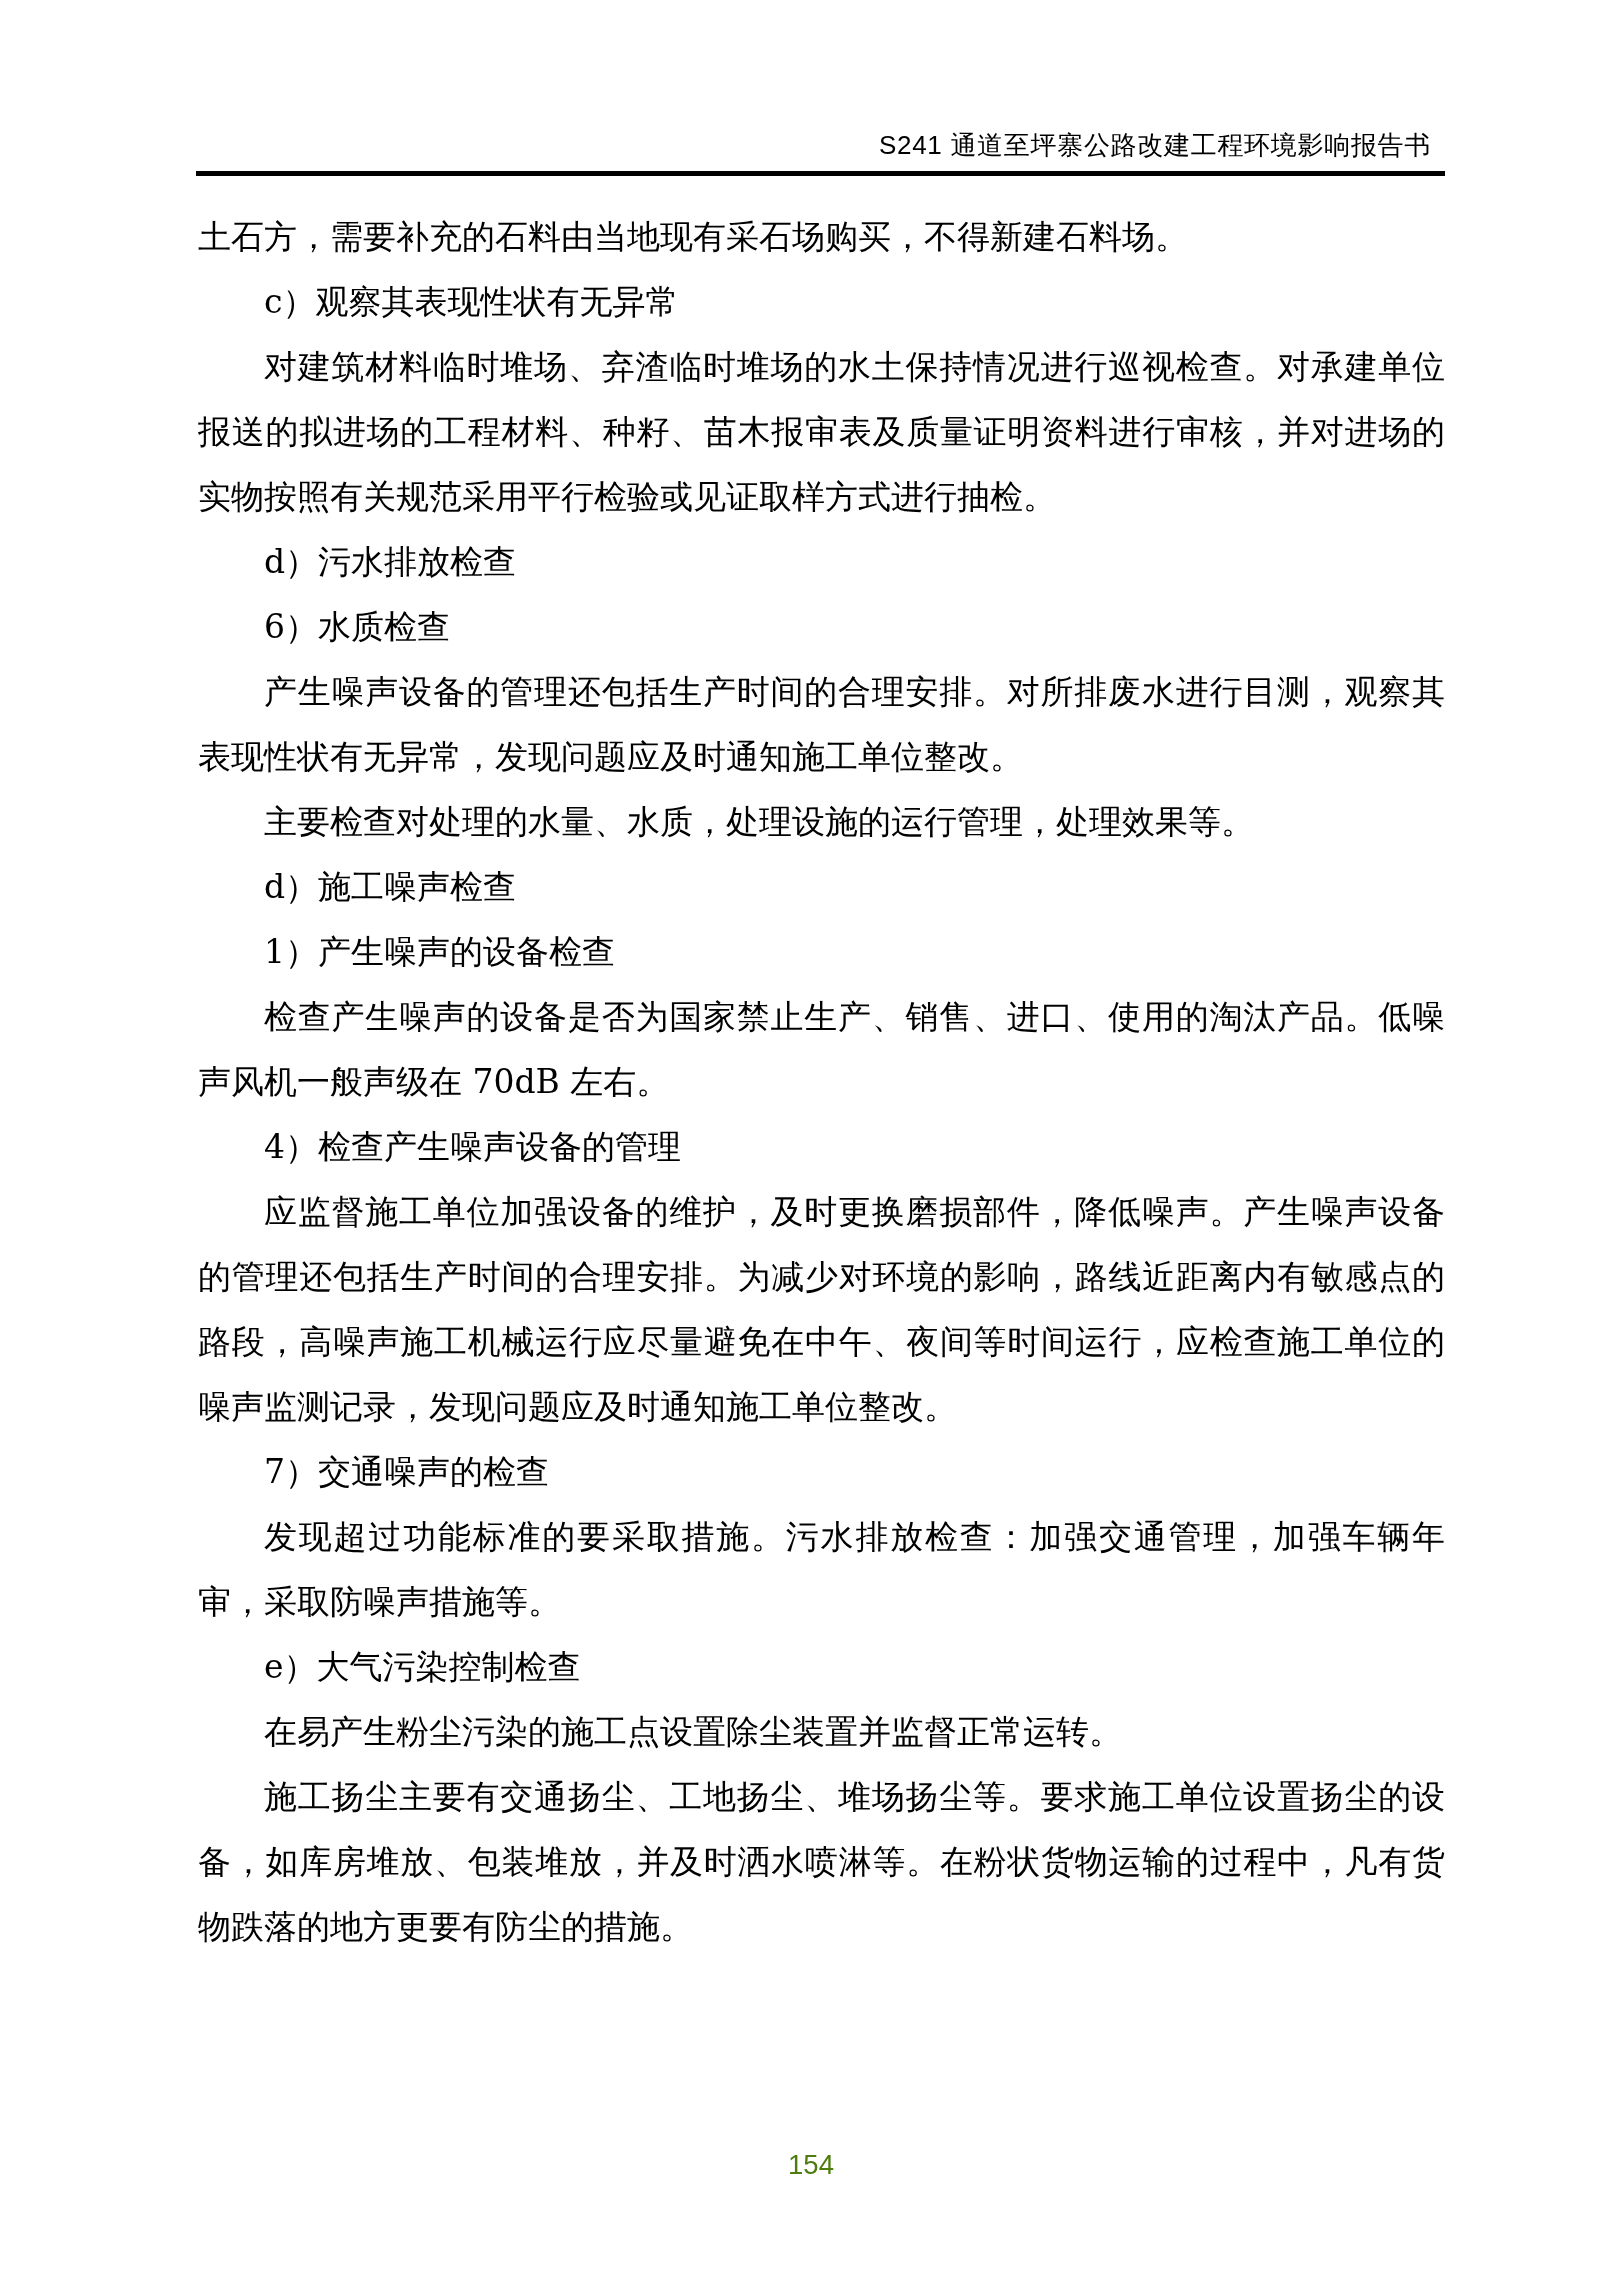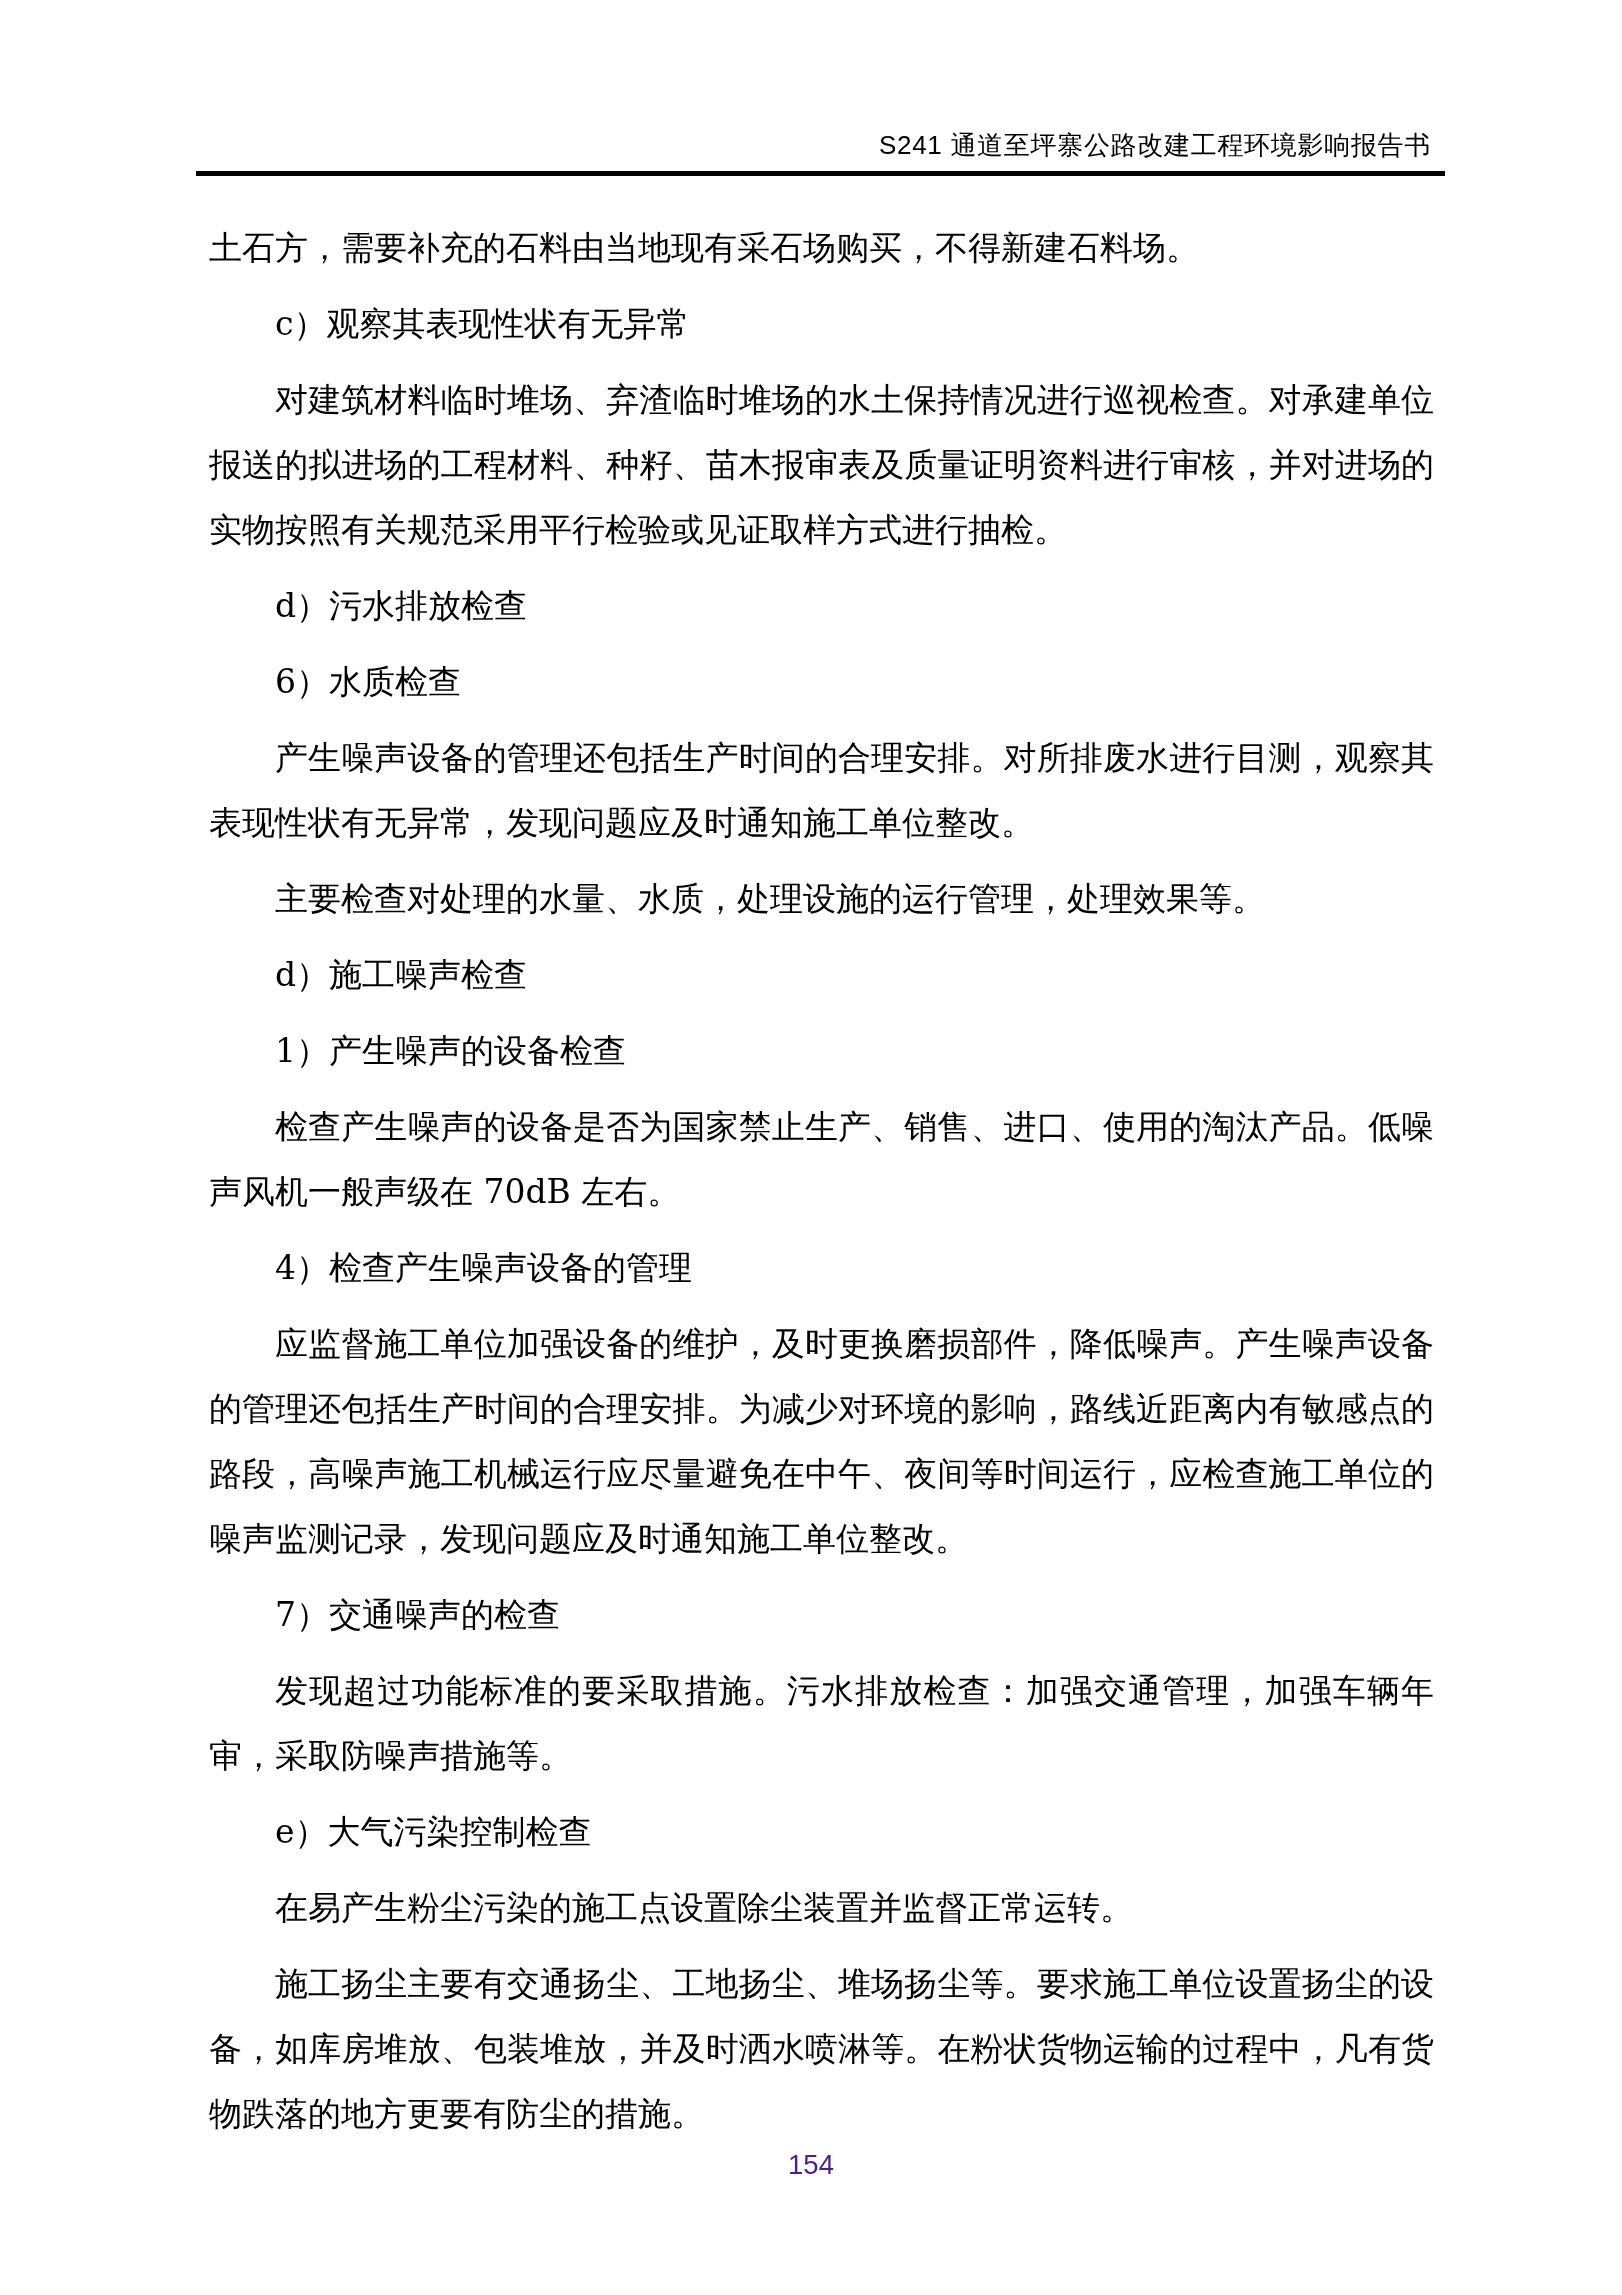--- a/index.html
+++ b/index.html
@@ -44,38 +44,38 @@
     top: 204px;
     left: 198px;
     width: 1247px;
     font-size: 33px;
     line-height: 65px;
     text-align: justify;
     text-justify: inter-ideograph;
     color: #000000;
   }
   .body-text p {
-    margin: 11px;
+    margin: 0;
     padding: 0;
     text-indent: 2em;
   }
   .body-text p.no-indent {
     text-indent: 0;
   }
   
   .footer {
     position: absolute;
     top: 2148px;
     left: 0;
     width: 1622px;
     text-align: center;
     font-size: 27.5px;
     line-height: 33px;
     font-family: "Liberation Sans", sans-serif;
-    color: #4c1d95;
+    color: #4d7c0f;
   }
 </style>
 </head>
 <body>
 
 <div class="page">
 
   <div class="header-title">S241 通道至坪寨公路改建工程环境影响报告书</div>
   <div class="header-rule"></div>
 

